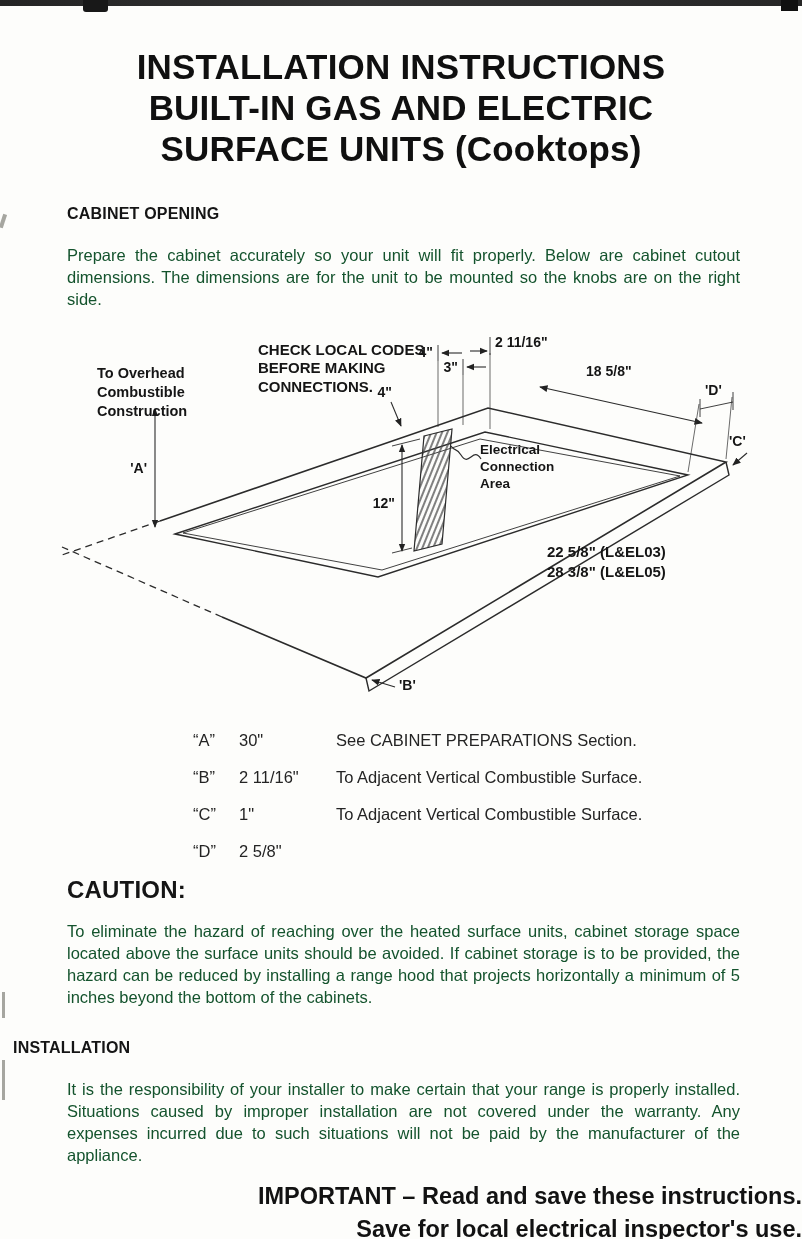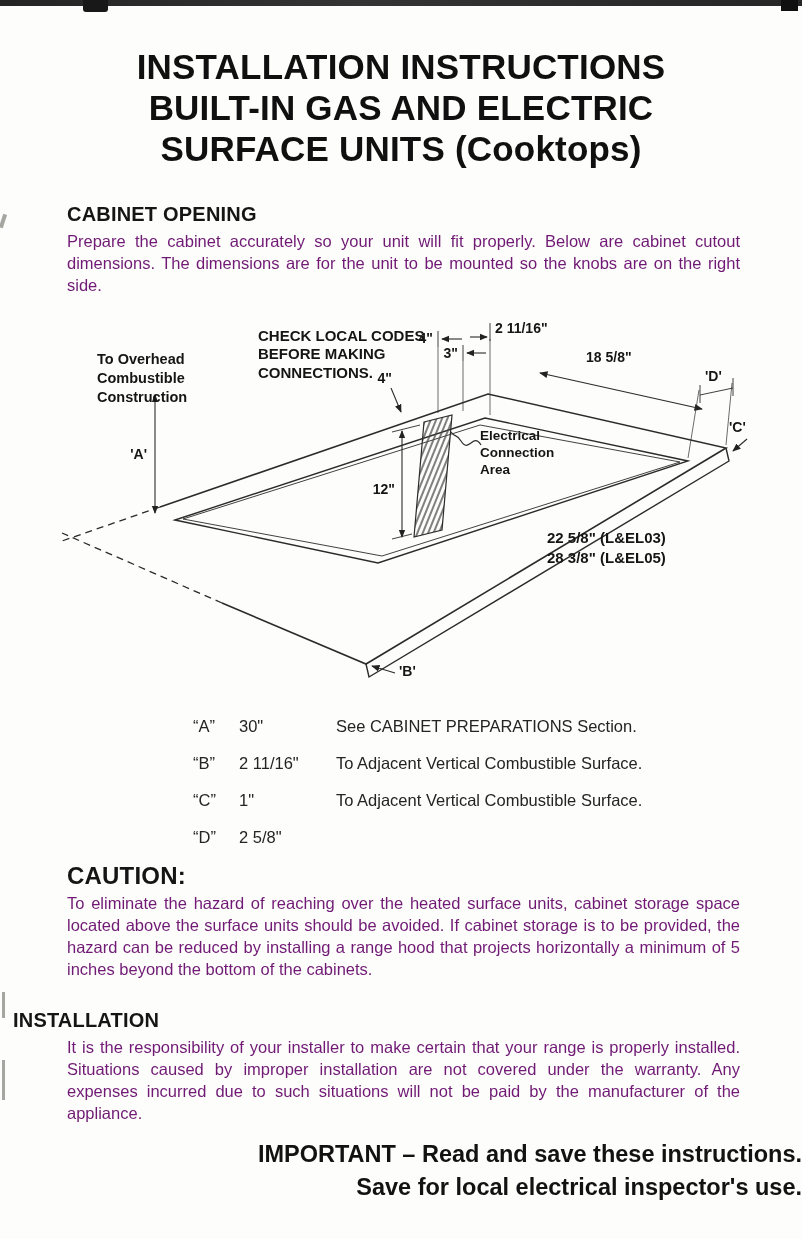--- a/index.html
+++ b/index.html
@@ -17,26 +17,26 @@
   .scan-mark   { position:absolute; background:#a6a6a0; }
   .mark1 { left:1px; top:214px; width:4px; height:14px; transform:rotate(18deg); }
   .mark2 { left:2px; top:992px; width:3px; height:26px; }
   .mark3 { left:2px; top:1060px; width:3px; height:40px; }
 
   
   .title-block { margin-top:46px; text-align:center; font-weight:700; font-size:35px;
                  line-height:41px; letter-spacing:.2px; color:#101010; }
 
   
-  .section-heading { margin:33px 62px 0 67px; font-size:20px; font-weight:700;
+  .section-heading { margin:33px 62px 0 67px; font-size:16px; font-weight:700;
                      line-height:24px; color:#151515; letter-spacing:.2px; }
   .heading-caution { margin-top:0; font-size:24px; }
   .heading-install { margin-top:28px;margin-left:13px; }
-  .body-text { margin:4px 62px 0 67px; font-size:16.5px; line-height:22px;
-               text-align:justify; color:#701a75; }
+  .body-text { margin:18px 62px 0 67px; font-size:16.5px; line-height:22px;
+               text-align:justify; color:#14532d; }
 
   
   .diagram { position:relative; height:424px; margin:-14px 0 0 0; }
   .diagram svg { position:absolute; left:0; top:0; }
   .dlabel { position:absolute; font-weight:700; color:#151515; }
   .dlabel-check      { left:258px; top:2px;   width:205px; font-size:15px;   line-height:1.22;margin-top:43px; }
   .dlabel-overhead   { left:97px;  top:68px;  width:122px; font-size:14.5px; line-height:1.3; }
   .dlabel-electrical { left:480px; top:146px; width:96px;  font-size:13.5px; line-height:1.25; }
 
   svg .ln   { fill:none; stroke:#2b2b2b; }

